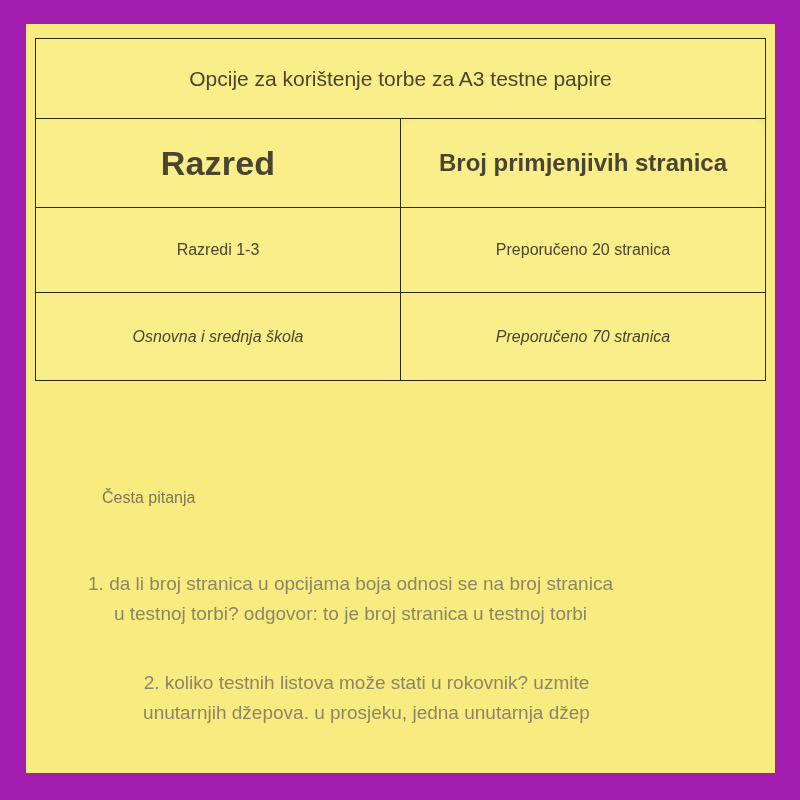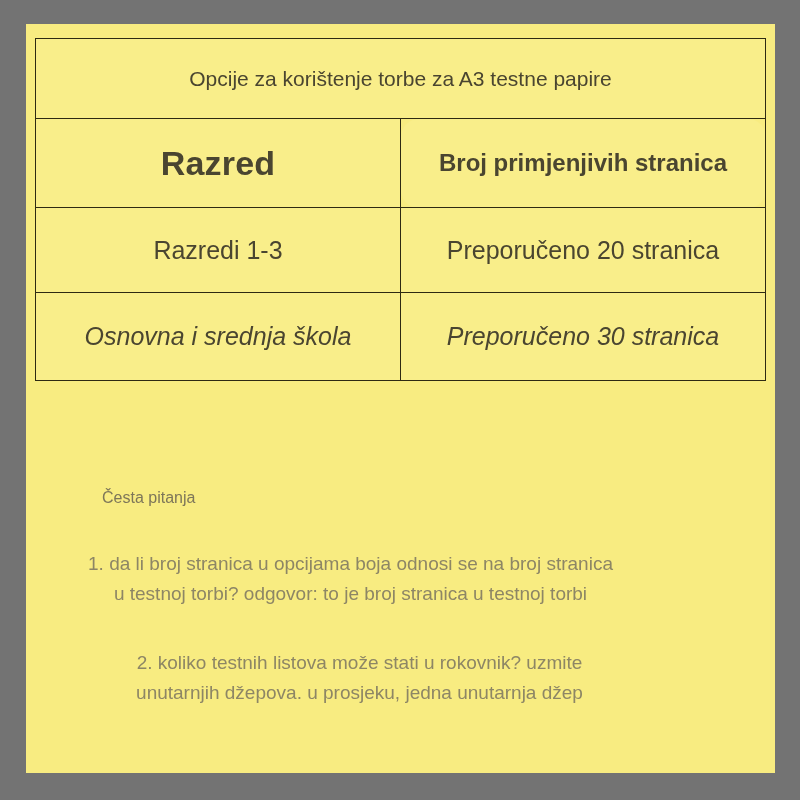--- a/index.html
+++ b/index.html
@@ -9,21 +9,21 @@
     height: 800px;
     background: #ffffff;
     font-family: "Liberation Sans", sans-serif;
     overflow: hidden;
   }
 
   #page {
     position: relative;
     width: 800px;
     height: 800px;
-    background: #737373;
+    background: #a21caf;
   }
 
   
   .panel {
     position: absolute;
     left: 26px;
     top: 24px;
     width: 749px;
     height: 749px;
     background: #f8ec81;
@@ -63,21 +63,21 @@
     letter-spacing: 0.2px;
   }
 
   .cell-head-right {
     font-size: 24px;
     border-radius: 18px;
   }
 
   .row-data td {
     height: 84px;
-    font-size: 25px;
+    font-size: 16px;
   }
 
   .row-data-tall td {
     height: 87px;
     font-style: italic;
   }
 
   .cell-school-left {
     font-size: 23px;
   }
@@ -103,24 +103,25 @@
     white-space: nowrap;
   }
 
   .faq-block {
     position: absolute;
     width: 649px;
     text-align: center;
     font-size: 19px;
     line-height: 30px;
     color: #8d8665;
+    margin-top: 20px;
   }
 
   .faq-q1 { top: 73px;  left: 0; }
-  .faq-q2 { top: 172px; left: 0; padding-left: 9px; }
+  .faq-q2 { top: 172px; left: 16px; }
 
   .faq-line { display: block; white-space: nowrap; }
 </style>
 </head>
 <body>
 
 <div id="page">
 
   <div class="panel">
 
@@ -136,21 +137,21 @@
         </tr>
 
         <tr class="row-data">
           <td class="col-left">Razredi 1-3</td>
           <td class="col-right">Preporučeno 20 stranica</td>
         </tr>
 
 
         <tr class="row-data row-data-tall">
           <td class="col-left cell-school-left">Osnovna i srednja škola</td>
-          <td class="col-right">Preporučeno 30 stranica</td>
+          <td class="col-right">Preporučeno 70 stranica</td>
         </tr>
       </tbody>
     </table>
 
     <div class="faq">
 
       <div class="faq-heading">Česta pitanja</div>
 
       <div class="faq-block faq-q1">
         <span class="faq-line">1. da li broj stranica u opcijama boja odnosi se na broj stranica</span>

